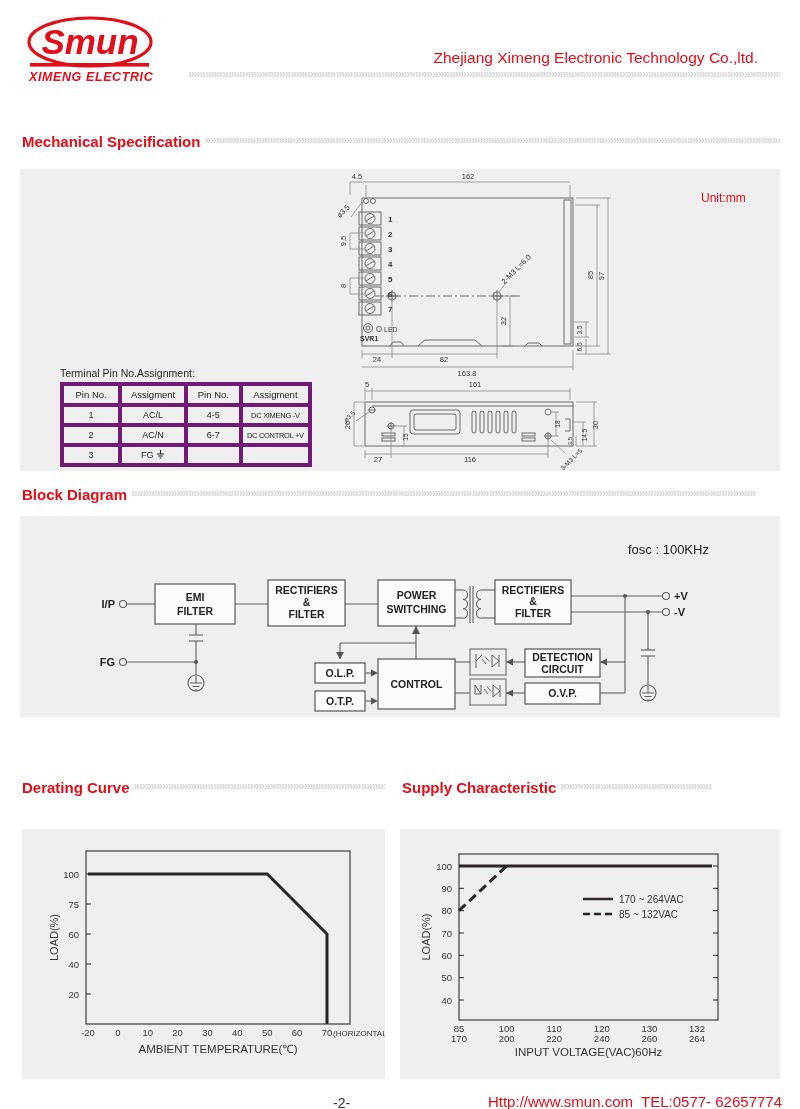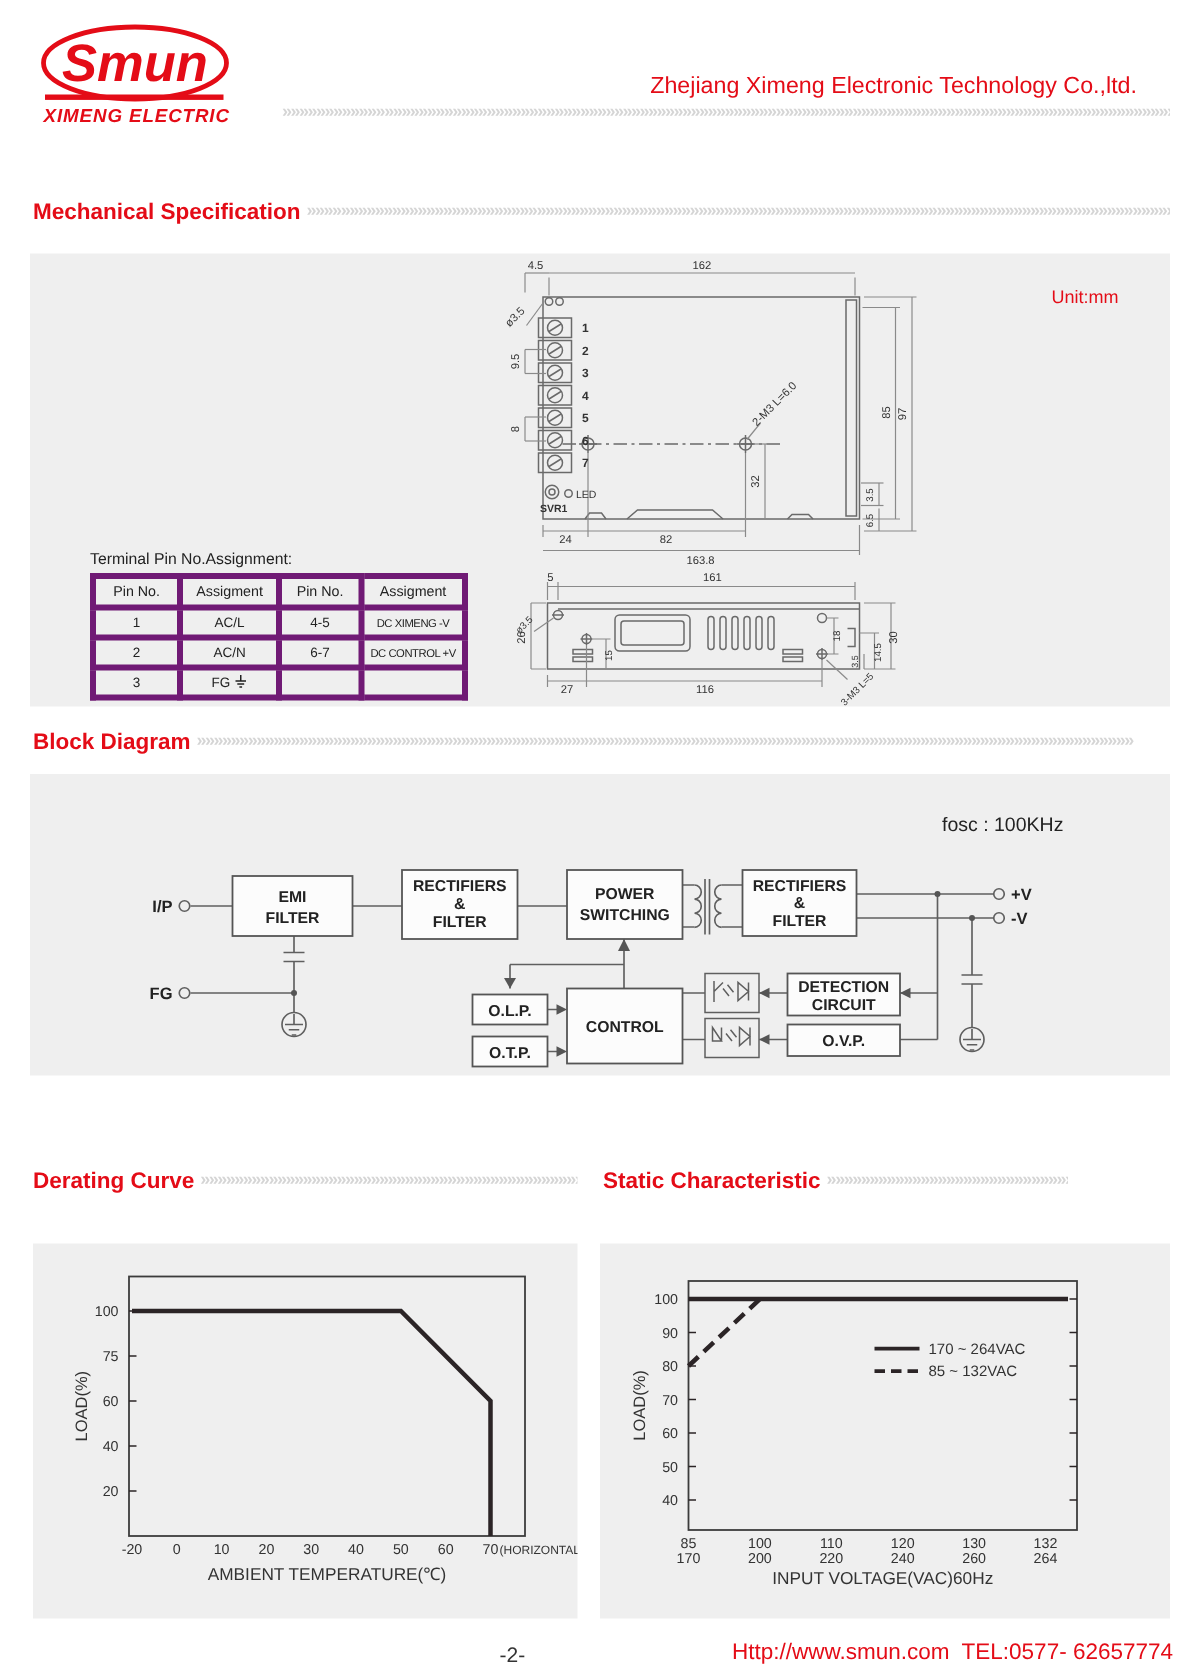--- a/index.html
+++ b/index.html
@@ -398,21 +398,21 @@
         <text x="542.5" y="181">O.V.P.</text>
       </g>
     </svg>
   </div>
 
   <div class="abs sec" style="left:22px;top:768px;width:363px;">
     <span class="sec-title">Derating Curve</span>
     <span class="chev">»»»»»»»»»»»»»»»»»»»»»»»»»»»»»»»»»»»»»»»»»»»»»»»»»»»»»»»»»»»»</span>
   </div>
   <div class="abs sec" style="left:402px;top:768px;width:310px;">
-    <span class="sec-title">Static Characteristic</span>
+    <span class="sec-title">Supply Characteristic</span>
     <span class="chev">»»»»»»»»»»»»»»»»»»»»»»»»»»»»»»»»»»»»»»»»»»»»»»»»»»»»»»»»»»»»</span>
   </div>
 
   <div class="abs panel" style="left:22px;top:818px;width:363px;height:250px;">
     <svg id="chart1" width="363" height="250" viewBox="0 0 363 250">
         <rect x="64" y="22" width="264" height="173" fill="none" stroke="#3c3c3c" stroke-width="1.2"></rect>
         <text x="66" y="207" font-size="9.5" text-anchor="middle" fill="#333">-20</text>
         <text x="95.875" y="207" font-size="9.5" text-anchor="middle" fill="#333">0</text>
         <text x="125.75" y="207" font-size="9.5" text-anchor="middle" fill="#333">10</text>
         <text x="155.625" y="207" font-size="9.5" text-anchor="middle" fill="#333">20</text>

